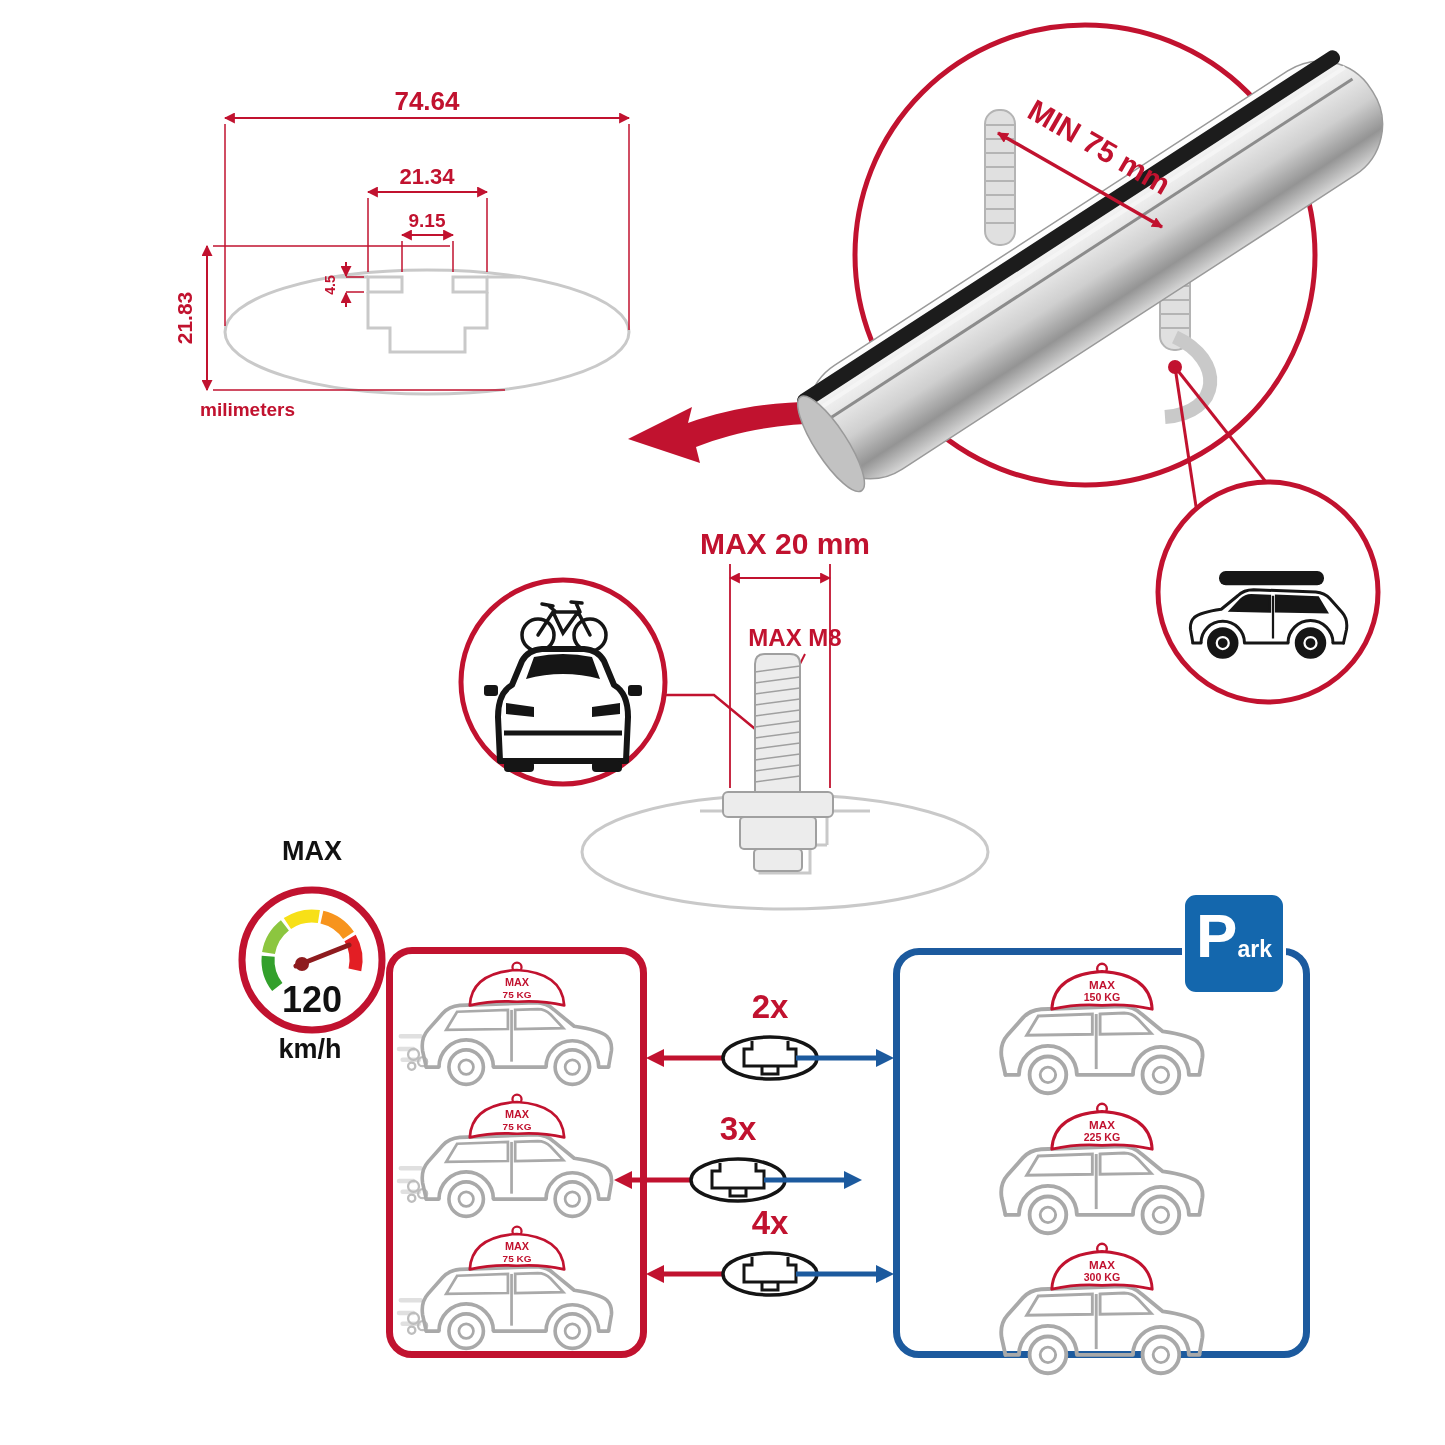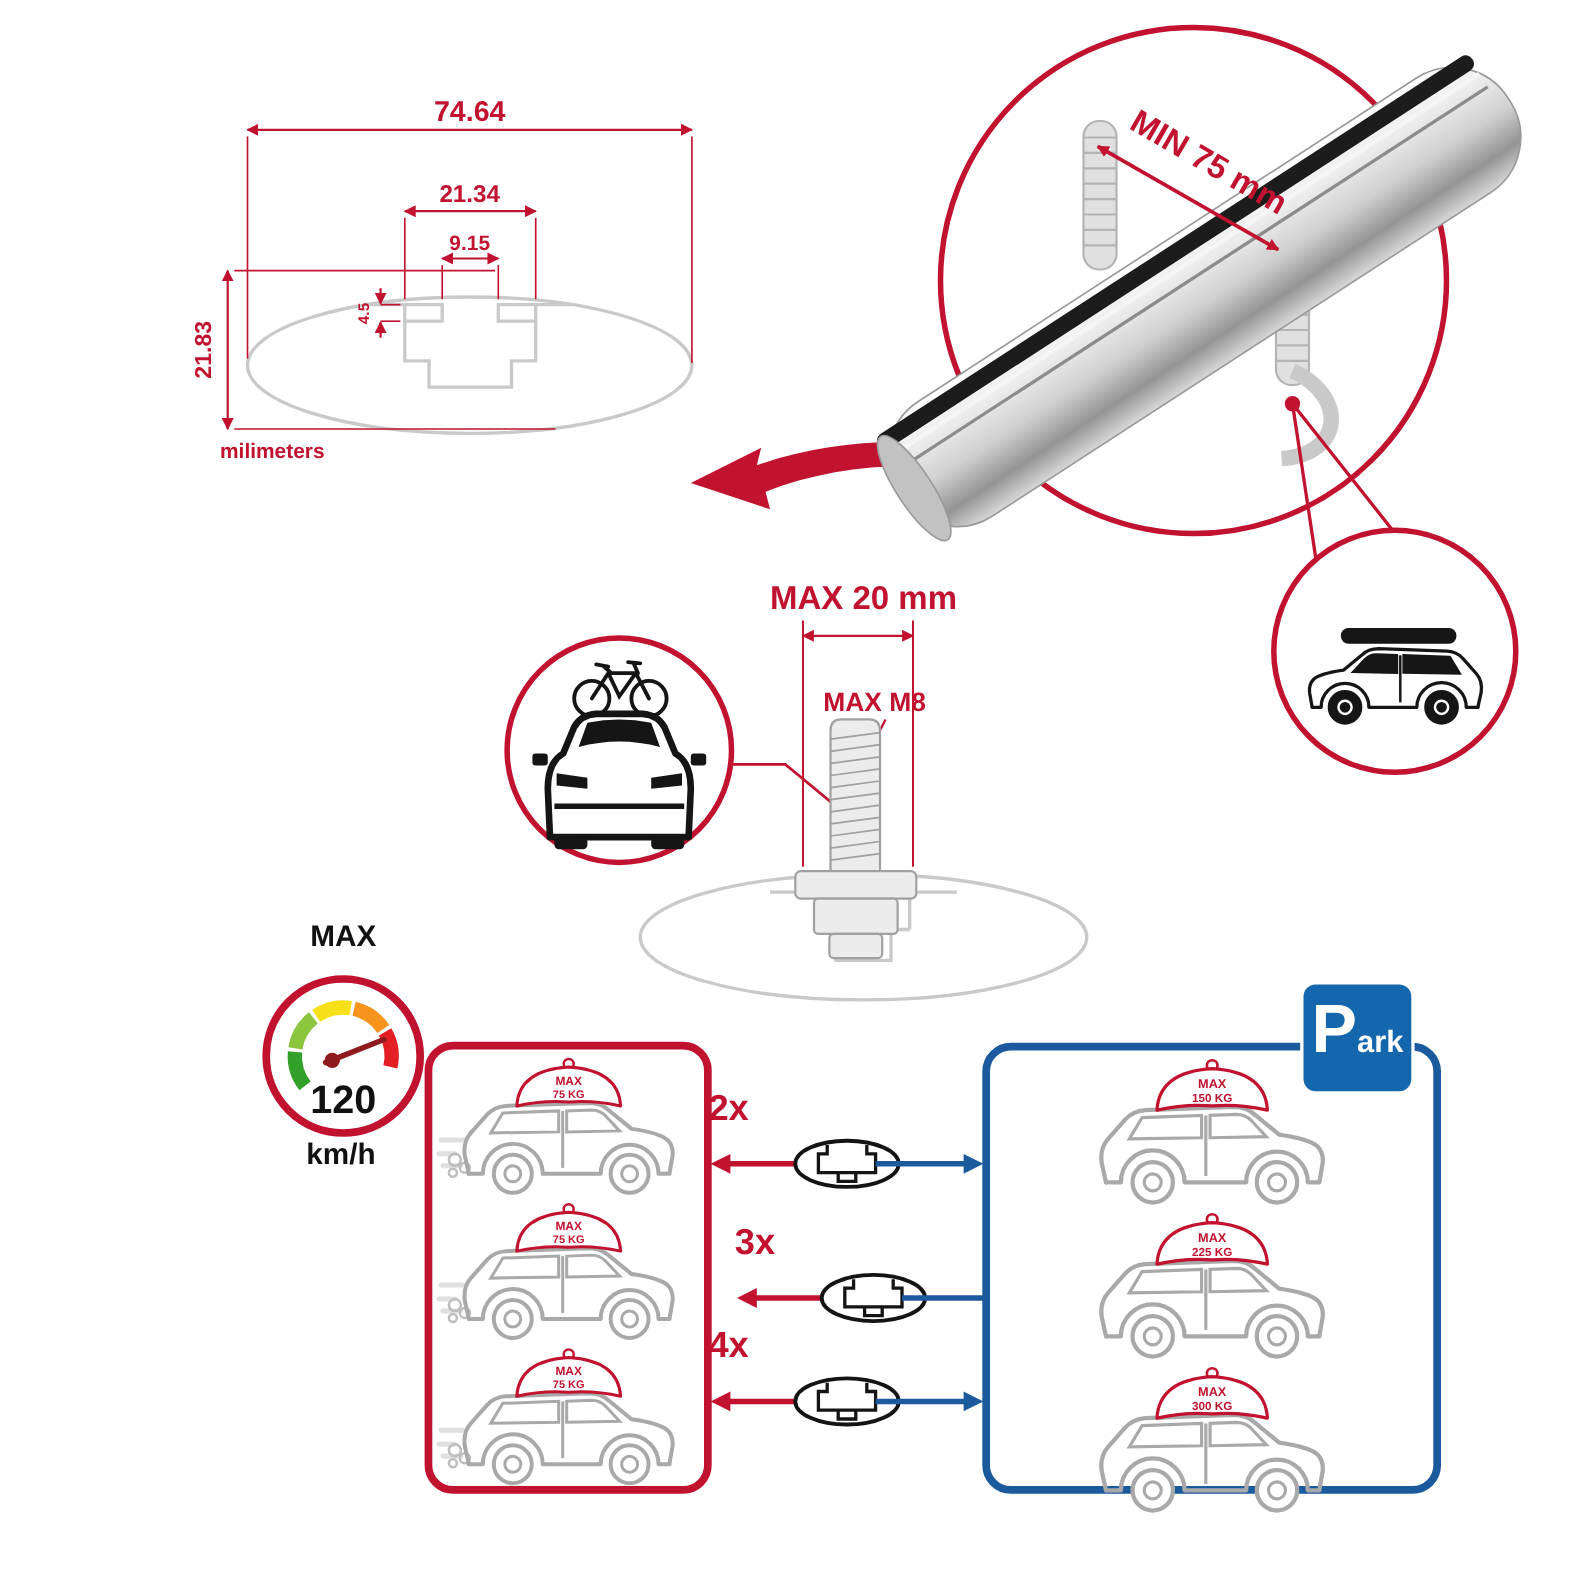--- a/index.html
+++ b/index.html
@@ -13,25 +13,25 @@
   .extline{stroke:#c1122f;stroke-width:1.5;fill:none}
   .grayshape{fill:none;stroke:#c9c9c9;stroke-width:3}
   .puffs circle{fill:none;stroke:#bdbdbd;stroke-width:2.5}
   .streaks path{stroke:#e0e0e0;stroke-width:5;stroke-linecap:round;fill:none}
   .cargo .dome{fill:#fff;stroke:#c1122f;stroke-width:3;stroke-linejoin:round}
   .cargo .hook{fill:#fff;stroke:#c1122f;stroke-width:2.5}
   .cargo-max{fill:#c1122f;font-weight:bold;font-size:12px;text-anchor:middle}
   .cargo-kg{fill:#c1122f;font-weight:bold;font-size:11px;text-anchor:middle}
   #red-panel{left:386px;top:947px;width:261px;height:411px;border:7px solid #c1122f;border-radius:26px;display:flex;flex-direction:column;justify-content:space-around;align-items:center;padding:4px 0;background:#fff}
   #blue-panel{left:893px;top:948px;width:417px;height:410px;border:7px solid #1c5a9e;border-radius:26px;display:flex;flex-direction:column;justify-content:space-around;align-items:center;padding:4px 0;background:#fff}
-  .count-row{width:252px;}
+  .count-row{width:252px;text-align:center}
   .count-label{color:#c1122f;font-weight:bold;font-size:33px;line-height:1;margin-bottom:5px}
   #park-sign{position:absolute;left:1182px;top:892px;width:104px;height:103px;background:#1467ad;border:3px solid #fff;border-radius:14px;display:flex;align-items:baseline;justify-content:center;color:#fff;z-index:6;padding-top:12px}
   .p-big{font-size:62px;font-weight:bold;line-height:0.95}
-  .p-small{font-size:28px;font-weight:bold}
+  .p-small{font-size:23px;font-weight:bold}
 </style>
 </head>
 <body>
 
 <svg width="0" height="0" class="abs" aria-hidden="true">
   <defs>
     <marker id="mr" viewBox="0 0 10 10" refX="9" refY="5" markerWidth="11" markerHeight="11" markerUnits="userSpaceOnUse" orient="auto-start-reverse">
       <path d="M0 0 L10 5 L0 10 Z" fill="#c1122f"></path>
     </marker>
     <linearGradient id="metal" x1="0" y1="0" x2="0" y2="1">
@@ -252,21 +252,21 @@
   <div class="count-label">2x</div>
   <svg width="252" height="60" viewBox="0 0 252 60">
     <line x1="100" y1="30" x2="18" y2="30" stroke="#c1122f" stroke-width="5"></line>
     <polygon points="20,21 2,30 20,39" fill="#c1122f"></polygon>
     <ellipse cx="126" cy="30" rx="47" ry="21" fill="#fff" stroke="#141414" stroke-width="3.5"></ellipse>
     <path d="M108 13 V21 H100 V38 H152 V21 H144 V13 M118 38 V46 H134 V38" fill="none" stroke="#141414" stroke-width="3"></path>
     <line x1="152" y1="30" x2="234" y2="30" stroke="#1c5a9e" stroke-width="5"></line>
     <polygon points="232,21 250,30 232,39" fill="#1c5a9e"></polygon>
   </svg>
 </div>
-<div class="count-row abs" style="left:668px;top:1112px">
+<div class="count-row abs" style="left:612px;top:1112px">
   <div class="count-label">3x</div>
   <svg width="252" height="60" viewBox="0 0 252 60">
     <line x1="100" y1="30" x2="18" y2="30" stroke="#c1122f" stroke-width="5"></line>
     <polygon points="20,21 2,30 20,39" fill="#c1122f"></polygon>
     <ellipse cx="126" cy="30" rx="47" ry="21" fill="#fff" stroke="#141414" stroke-width="3.5"></ellipse>
     <path d="M108 13 V21 H100 V38 H152 V21 H144 V13 M118 38 V46 H134 V38" fill="none" stroke="#141414" stroke-width="3"></path>
     <line x1="152" y1="30" x2="234" y2="30" stroke="#1c5a9e" stroke-width="5"></line>
     <polygon points="232,21 250,30 232,39" fill="#1c5a9e"></polygon>
   </svg>
 </div>

